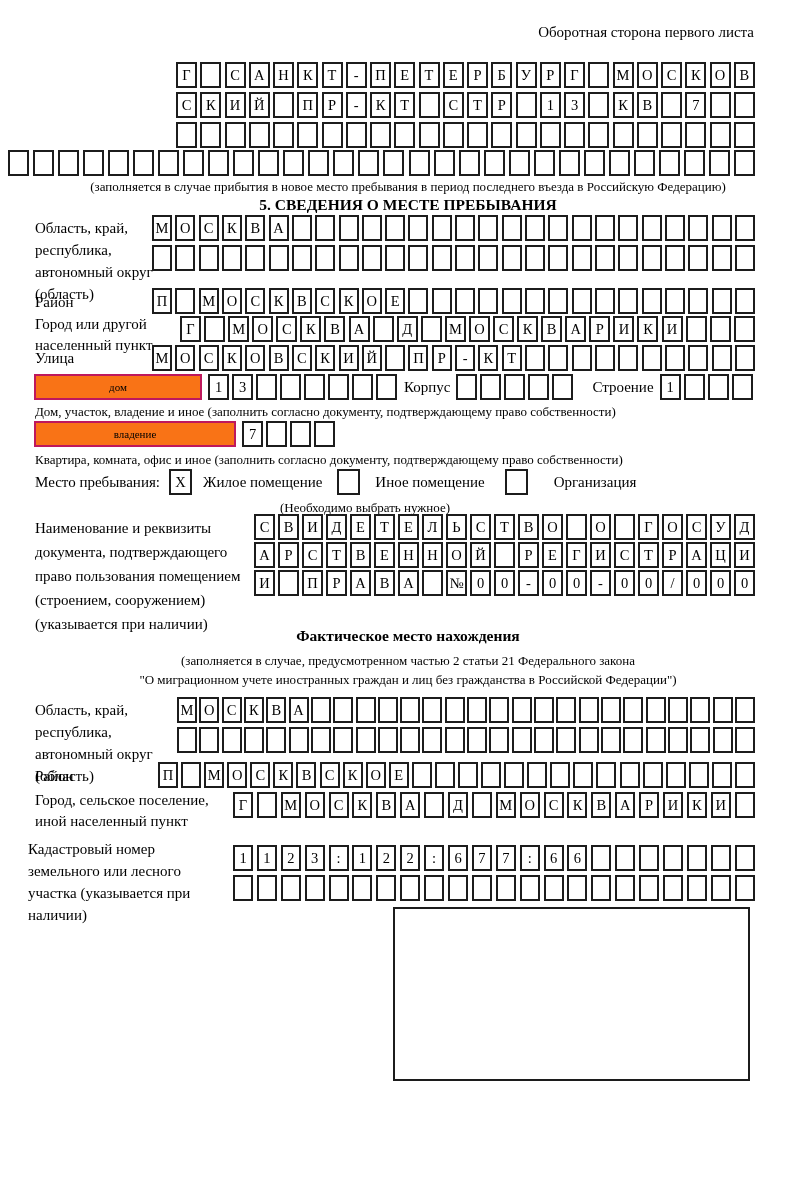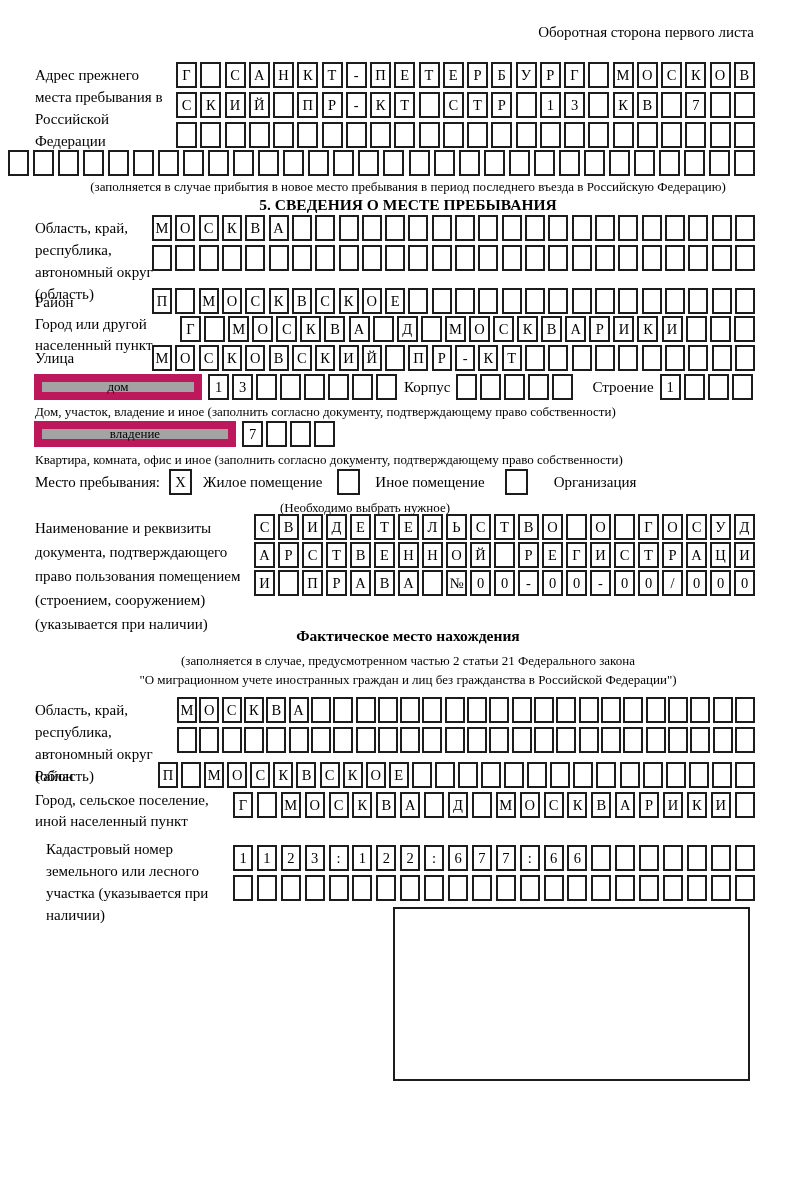--- a/index.html
+++ b/index.html
@@ -14,35 +14,34 @@
   .center{text-align:center;width:100%;}
   .cells{display:flex;justify-content:space-between;}
   .cells-static{display:flex;gap:3px;}
   .cell{
     flex:0 0 auto;width:21px;height:26px;border:2px solid #1c1c1c;box-sizing:border-box;
     display:flex;align-items:center;justify-content:center;
     font-size:14.5px;background:#fff;
   }
   .tight .cell{width:20px;}
   .widebox{
-    border:8px solid #be185d;box-sizing:border-box;height:26px;background:#a3a3a3;
-    display:flex;align-items:center;justify-content:center;font-size:13px;
+    border:2px solid #be185d;box-sizing:border-box;height:26px;background:#f97316;
+    display:flex;align-items:center;justify-content:center;font-size:11px;
   }
   .inline-row{display:flex;align-items:center;}
   .stamp{border:2px solid #1c1c1c;box-sizing:border-box;background:#fff;}
   .hdr{font-size:15px;}
 </style>
 </head>
 <body>
 
 <div class="page">
 
   <div class="abs hdr" style="top:24px;right:62px;">Оборотная сторона первого листа</div>
 
-  <div class="abs lbl" style="left:35px;top:64px;width:142px;">Адрес прежнего места пребывания в Российской Федерации</div>
   <div class="abs cells" style="left:176px;top:62px;width:579px;">
       <div class="cell">Г</div>
       <div class="cell"></div>
       <div class="cell">С</div>
       <div class="cell">А</div>
       <div class="cell">Н</div>
       <div class="cell">К</div>
       <div class="cell">Т</div>
       <div class="cell">-</div>
       <div class="cell">П</div>
@@ -530,21 +529,21 @@
       <div class="cell">К</div>
       <div class="cell">В</div>
       <div class="cell">А</div>
       <div class="cell">Р</div>
       <div class="cell">И</div>
       <div class="cell">К</div>
       <div class="cell">И</div>
       <div class="cell"></div>
     </div>
 
-  <div class="abs lbl" style="left:46px;top:838px;width:198px;line-height:22px;">Кадастровый номер земельного или лесного участка (указывается при наличии)</div>
+  <div class="abs lbl" style="left:28px;top:838px;width:198px;line-height:22px;">Кадастровый номер земельного или лесного участка (указывается при наличии)</div>
   <div class="abs cells tight" style="left:233px;top:845px;width:522px;">
       <div class="cell">1</div>
       <div class="cell">1</div>
       <div class="cell">2</div>
       <div class="cell">3</div>
       <div class="cell">:</div>
       <div class="cell">1</div>
       <div class="cell">2</div>
       <div class="cell">2</div>
       <div class="cell">:</div>

